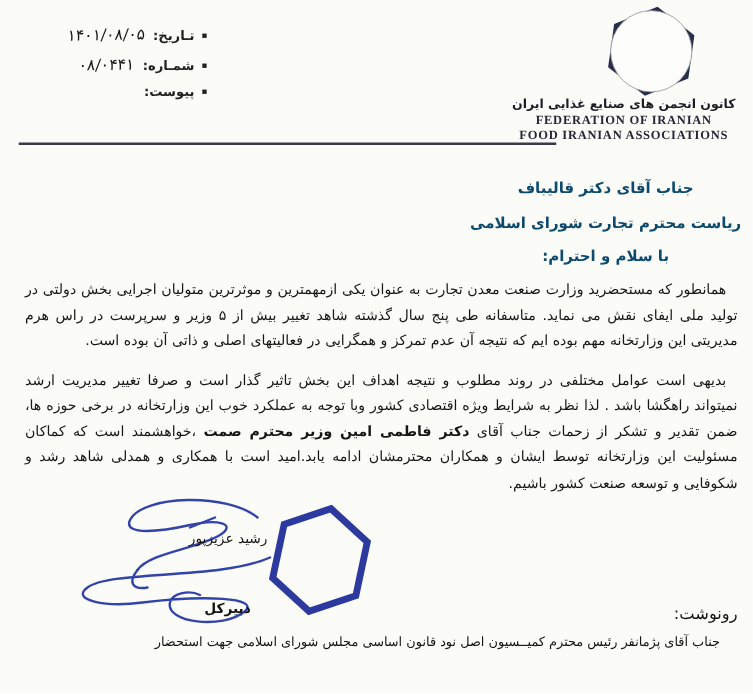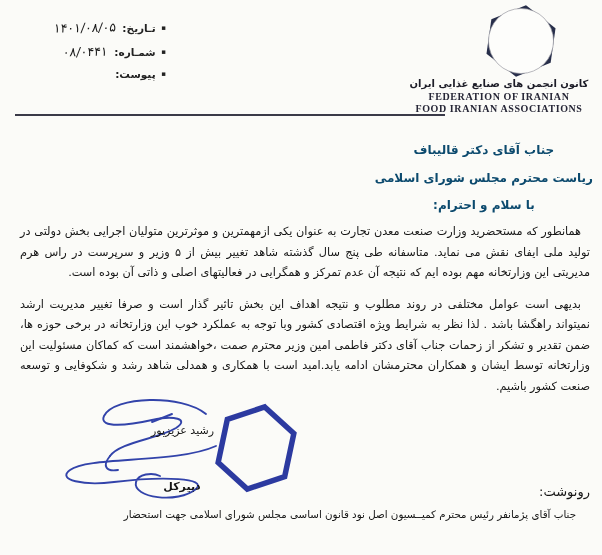--- a/index.html
+++ b/index.html
@@ -38,21 +38,21 @@
     position:absolute;top:137px;right:9px;direction:rtl;text-align:center;
     font-weight:bold;font-size:12px;line-height:27.5px;color:#0c4a6e;
   }
   
   .body-text{
     position:absolute;top:222px;left:20px;width:570px;
     direction:rtl;font-size:11.3px;line-height:20.5px;
     text-align:justify;color:#161616;
   }
   .body-text p{margin:0 0 11px 0;text-indent:9px;}
-  .bold-inline{font-weight:normal;}
+  .bold-inline{font-weight:bold;}
   
   .sig-svg{position:absolute;top:392px;left:56px;width:172px;height:108px;}
   .sig-name{position:absolute;top:424px;left:148px;width:66px;direction:rtl;
             font-size:11px;font-weight:normal;text-align:right;color:#141414;}
   .sig-title{position:absolute;top:452px;left:158px;width:48px;direction:rtl;
              font-size:11px;font-weight:bold;text-align:center;color:#141414;margin-top:28px;}
   .stamp-svg{position:absolute;top:403px;left:214px;width:84px;height:90px;}
   
   .cc-block{
     position:absolute;top:480px;right:12px;direction:rtl;text-align:right;
@@ -102,21 +102,21 @@
   <div class="org-block">
     <div class="org-fa">کانون انجمن های صنایع غذایی ایران</div>
     <div class="org-en">FEDERATION OF IRANIAN</div>
     <div class="org-en">FOOD IRANIAN ASSOCIATIONS</div>
   </div>
 
   <div class="rule"></div>
 
   <div class="addressee">
     <div>جناب آقای دکتر قالیباف</div>
-    <div>ریاست محترم مجلس شورای اسلامی</div>
+    <div>ریاست محترم تجارت شورای اسلامی</div>
     <div>با سلام و احترام:</div>
   </div>
 
   <div class="body-text">
     <p>همانطور که مستحضرید وزارت صنعت معدن تجارت به عنوان یکی ازمهمترین و موثرترین متولیان اجرایی بخش دولتی در تولید ملی ایفای نقش می نماید. متاسفانه طی پنج سال گذشته شاهد تغییر بیش از ۵ وزیر و سرپرست در راس هرم مدیریتی این وزارتخانه مهم بوده ایم که نتیجه آن عدم تمرکز و همگرایی در فعالیتهای اصلی و ذاتی آن بوده است.</p>
     <p><span>بدیهی است عوامل مختلفی در روند مطلوب و نتیجه اهداف این بخش تاثیر گذار است و صرفا تغییر مدیریت ارشد نمیتواند راهگشا باشد . لذا نظر به شرایط ویژه اقتصادی کشور وبا توجه به عملکرد خوب این وزارتخانه در برخی حوزه ها، ضمن تقدیر و تشکر از زحمات جناب آقای </span><span class="bold-inline">دکتر فاطمی امین وزیر محترم صمت</span><span> ،خواهشمند است که کماکان مسئولیت این وزارتخانه توسط ایشان و همکاران محترمشان ادامه یابد.امید است با همکاری و همدلی شاهد رشد و شکوفایی و توسعه صنعت کشور باشیم.</span></p>
   </div>
 
   <svg class="sig-svg" viewBox="0 0 172 108">
     <g fill="none" stroke="#3243aa" stroke-width="1.9" stroke-linecap="round">

